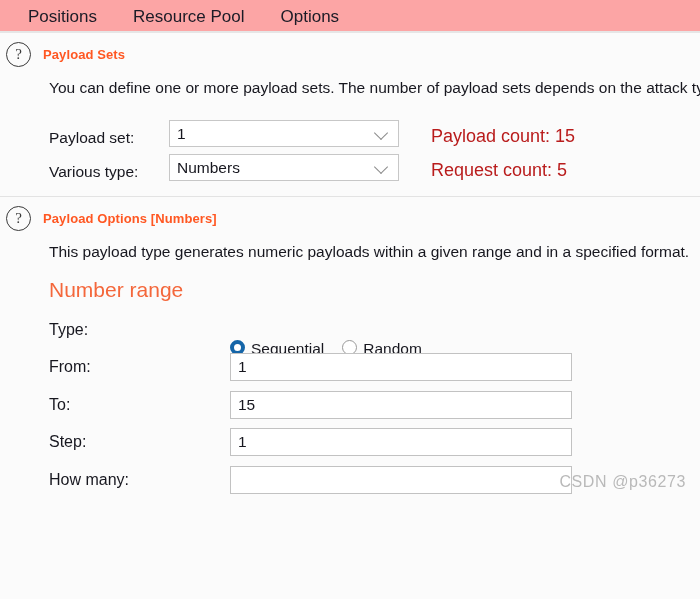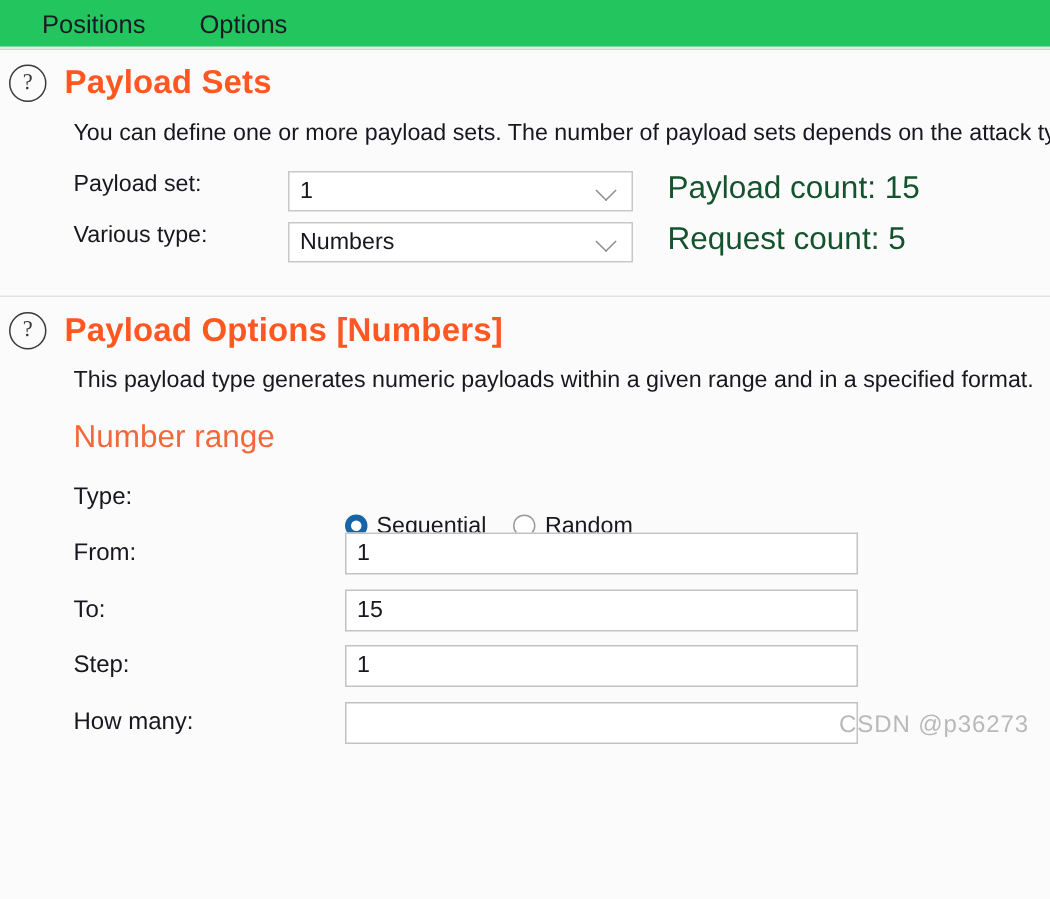--- a/index.html
+++ b/index.html
@@ -12,21 +12,21 @@
     overflow: hidden;
     background: #fbfbfb;
     font-family: "Liberation Sans", sans-serif;
     color: #1c1c24;
   }
 
   
   .tabbar {
     position: relative;
     height: 33px;
-    background: #22c55e;
+    background: #fca5a5;
     display: flex;
     align-items: flex-start;
     padding-left: 10px;
     box-sizing: border-box;
   }
   .tabbar::after {
     content: "";
     position: absolute;
     left: 0;
     right: 0;
@@ -75,21 +75,21 @@
     font-size: 15px;
     line-height: 23px;
     text-align: center;
     font-family: "Liberation Serif", serif;
     box-sizing: border-box;
     flex: 0 0 auto;
     cursor: pointer;
   }
   .section-title {
     margin-left: 12px;
-    font-size: 22px;
+    font-size: 13px;
     font-weight: bold;
     color: #ff5722;
     letter-spacing: 0.1px;
     white-space: nowrap;
   }
   .section-desc {
     margin: 9px 0 0 49px;
     font-size: 15.5px;
     line-height: 23px;
     color: #17171f;
@@ -101,23 +101,22 @@
     background: #e3e3e3;
     margin: 0;
   }
 
   
   .form-rows {
     margin: 14px 0 0 49px;
   }
   .row {
     display: flex;
-    align-items: flex-start;
+    align-items: flex-end;
     height: 34px;
-    gap: 23px;
   }
   .row .lbl {
     font-size: 15.5px;
     color: #17171f;
     white-space: nowrap;
   }
   .lbl-set   { width: 120px; }
   .select {
     position: relative;
     width: 230px;
@@ -139,22 +138,23 @@
     right: 12px;
     top: 50%;
     width: 9px;
     height: 9px;
     margin-top: -6px;
     border-right: 1.6px solid #8c8c8c;
     border-bottom: 1.6px solid #8c8c8c;
     transform: rotate(45deg);
   }
   .count {
-    font-size: 21px;
-    color: #14532d;
+    margin-left: 32px;
+    font-size: 18px;
+    color: #b91c1c;
     white-space: nowrap;
   }
 
   
   .subhead {
     margin: 15px 0 0 49px;
     font-size: 21px;
     color: #f4673b;
     white-space: nowrap;
   }
@@ -172,21 +172,21 @@
     color: #17171f;
     white-space: nowrap;
     flex: 0 0 auto;
   }
   .radio-group {
     display: flex;
     align-items: center;
   }
   .radio {
     display: flex;
-    align-items: center;
+    align-items: flex-start;
     cursor: pointer;
     margin-right: 18px;
     margin-top: 38px;
   }
   .dot {
     width: 15px;
     height: 15px;
     border-radius: 50%;
     box-sizing: border-box;
     flex: 0 0 auto;
@@ -229,20 +229,23 @@
     letter-spacing: 0.6px;
     white-space: nowrap;
   }
 </style>
 </head>
 <body>
 
 <div class="tabbar">
   <div class="tab">
     <span>Positions</span>
+  </div>
+  <div class="tab">
+    <span>Resource Pool</span>
   </div>
   <div class="tab">
     <span>Options</span>
   </div>
 </div>
 
 <div class="content">
 
   <div class="section">
     <div class="section-head">

